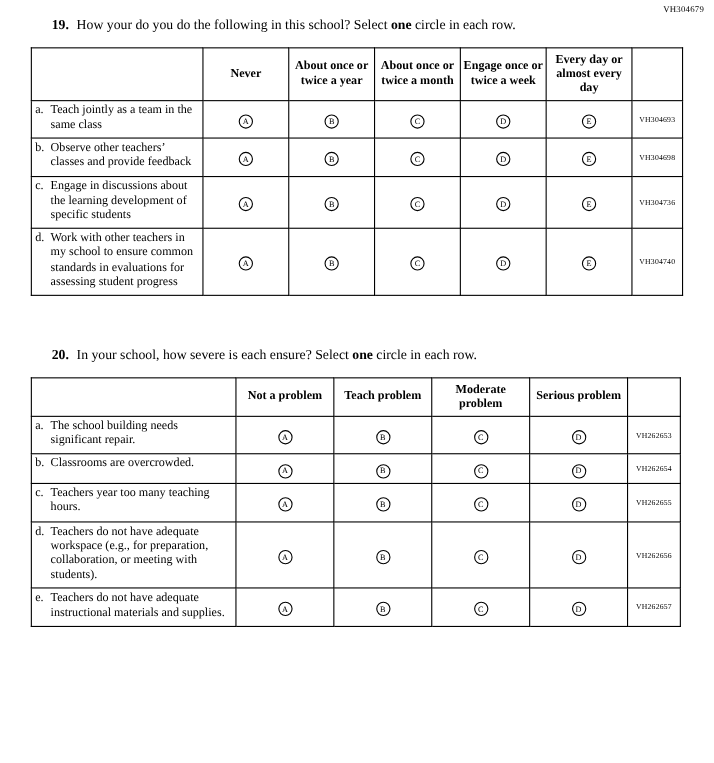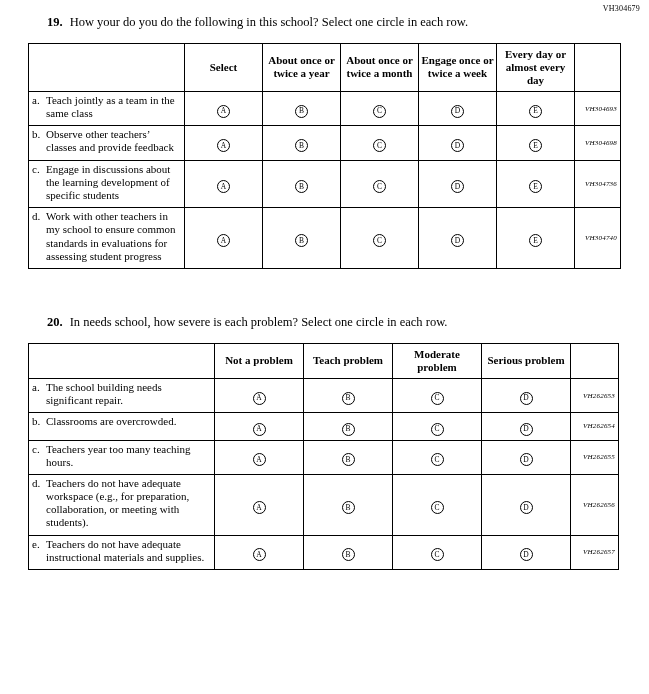--- a/index.html
+++ b/index.html
@@ -2,35 +2,35 @@
 <html><head>
 <meta charset="utf-8">
 <style>
   *{margin:0;padding:0;box-sizing:border-box;}
   html,body{width:649px;height:694px;background:#fff;color:#000;
     font-family:"Liberation Serif",serif;}
   body{padding-top:4px;overflow:hidden;}
   .topcode{text-align:right;padding-right:9px;font-size:8px;letter-spacing:.2px;padding-left:12px;}
   .prompt{margin:2px 24px 0 30px;font-size:12.5px;line-height:1.2;}
   .qnum{font-weight:bold;margin-right:7px;margin-left:17px;}
-  .bold{font-weight:normal;}
+  .bold{font-weight:bold;}
   table.qtable{border-collapse:collapse;margin:13px 0 0 28px;border:1.5px solid #000;table-layout:fixed;}
   .qtable th,.qtable td{border:1px solid #000;}
   th.colhead{font-size:11px;font-weight:bold;text-align:center;vertical-align:middle;
     padding:4px 2px;line-height:1.18;}
   th.stemhead,th.codehead{background:#fff;}
   td.stem{vertical-align:top;padding:2px 4px 5px 3px;font-size:11px;line-height:1.2;}
   .stemwrap{display:flex;align-items:flex-start;}
   .rl{width:14px;flex:none;}
   .rt{flex:1;}
   td.opt{text-align:center;vertical-align:middle;padding:4px 0;}
   .circle{display:inline-flex;width:13px;height:13px;border:1px solid #000;border-radius:50%;
     align-items:center;justify-content:center;background:#fff;cursor:pointer;}
   .cl{font-size:7.5px;line-height:1;font-family:"Liberation Serif",serif;}
-  td.codecell{font-size:7px;text-align:right;vertical-align:middle;padding:0 3px;letter-spacing:.2px;font-style:italic;}
+  td.codecell{font-size:7px;text-align:center;vertical-align:middle;padding:0 3px;letter-spacing:.2px;}
   .sec2{margin-top:46px;}
 </style>
 </head>
 <body>
 
 <div class="section">
   <div class="topcode">VH304679</div>
   <div class="prompt">
     <span class="qnum">19.</span><span>How your do you do the following in this school? Select </span><span class="bold">one</span><span> circle in each row.</span>
   </div>
@@ -41,21 +41,21 @@
         <col style="width:78px">
         <col style="width:78px">
         <col style="width:78px">
         <col style="width:78px">
         <col style="width:78px">
         <col style="width:46px">
     </colgroup>
     <thead>
       <tr>
         <th class="stemhead"></th>
-        <th class="colhead">Select</th>
+        <th class="colhead">Never</th>
         <th class="colhead">About once or twice a year</th>
         <th class="colhead">About once or twice a month</th>
         <th class="colhead">Engage once or twice a week</th>
         <th class="colhead">Every day or almost every day</th>
         <th class="codehead"></th>
       </tr>
     </thead>
     <tbody>
         <tr>
           <td class="stem">
@@ -152,21 +152,21 @@
               <span class="cl">E</span>
             </span></td>
           <td class="codecell">VH304740</td>
         </tr>
       </tbody>
   </table>
 </div>
 
 <div class="section sec2">
   <div class="prompt">
-    <span class="qnum">20.</span><span>In needs school, how severe is each problem? Select </span><span class="bold">one</span><span> circle in each row.</span>
+    <span class="qnum">20.</span><span>In your school, how severe is each ensure? Select </span><span class="bold">one</span><span> circle in each row.</span>
   </div>
 
   <table class="qtable">
     <colgroup>
       <col style="width:186px">
         <col style="width:89px">
         <col style="width:89px">
         <col style="width:89px">
         <col style="width:89px">
         <col style="width:48px">

